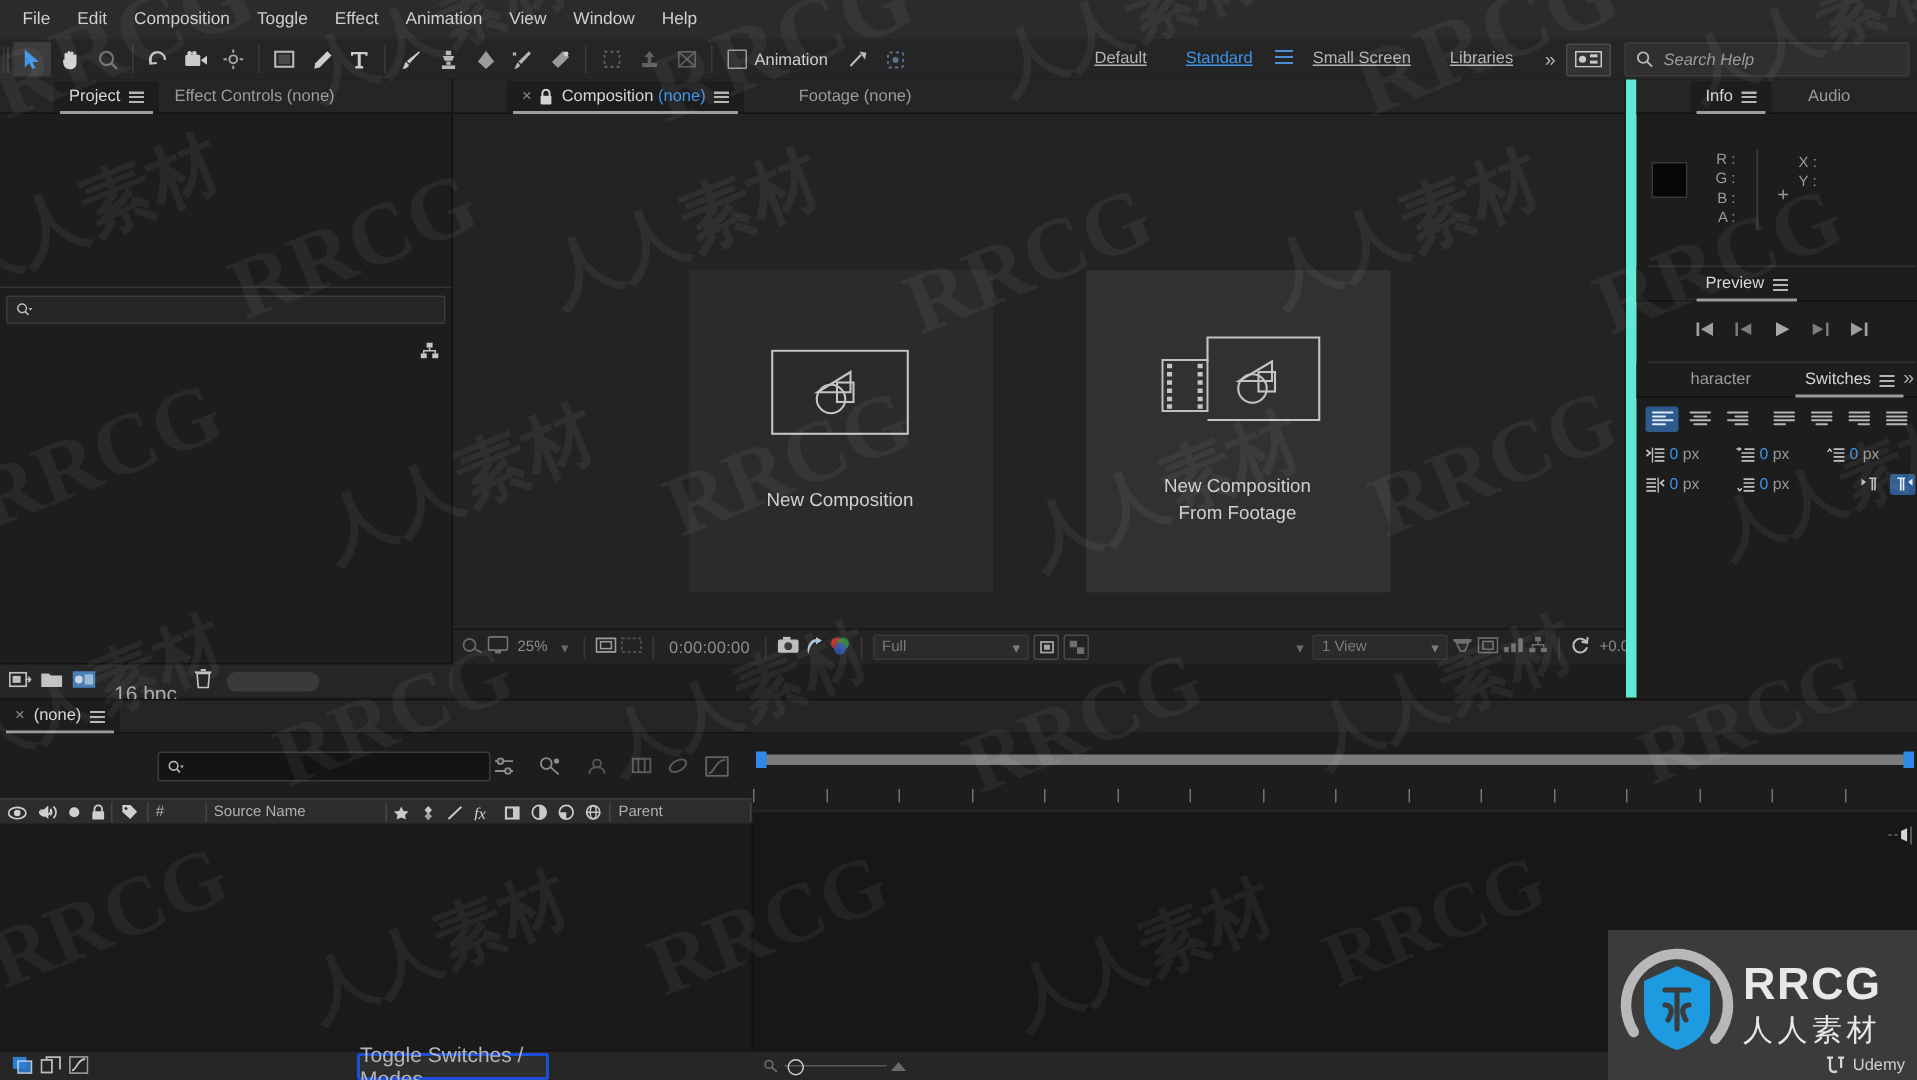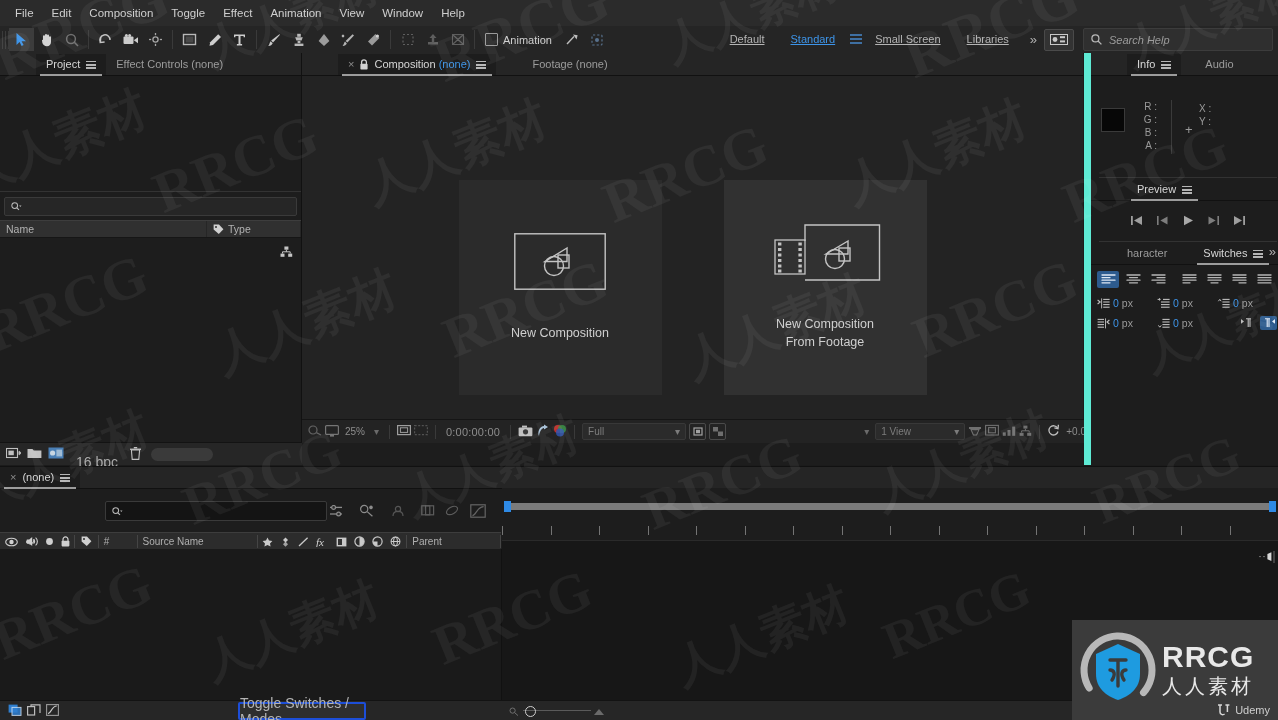--- a/index.html
+++ b/index.html
@@ -424,32 +424,20 @@
       <div class="proj-search">
         <svg width="11" height="11" viewBox="0 0 13 11">
             <circle cx="4.4" cy="4.4" r="3.4" fill="none" stroke="#b9b9b9" stroke-width="1.2"></circle>
             <line x1="7" y1="7" x2="9.4" y2="9.6" stroke="#b9b9b9" stroke-width="1.3"></line>
             <path d="M9.6 4.2 L12.4 4.2 L11 6.2 Z" fill="#b9b9b9"></path>
           </svg>
         <span></span>
       </div>
     </div>
 
-    <div class="colhead">
-      <div class="c" style="width:206px">
-        <span>Name</span>
-      </div>
-      <div class="c" style="width:86px">
-        <svg width="11" height="11" viewBox="0 0 11 11">
-            <path d="M0.6 0.6 H6 L10.4 5.2 L5.8 10 L0.6 5.4 Z" fill="#d0d0d0"></path>
-            <circle cx="3" cy="3" r="1" fill="#303030"></circle>
-          </svg>
-        <span>Type</span>
-      </div>
-    </div>
 
     <div class="proj-body">
       <div style="position:absolute; right:8px; top:8px;">
         <svg width="13" height="12" viewBox="0 0 13 12">
             <rect x="4.4" y="0.5" width="4" height="3.2" fill="#c5c5c5"></rect>
             <rect x="0.5" y="7.6" width="4" height="3.2" fill="#c5c5c5"></rect>
             <rect x="8.2" y="7.6" width="4" height="3.2" fill="#c5c5c5"></rect>
             <path d="M6.4 3.8 V5.8 M2.5 7.5 V5.8 H10.2 V7.5" fill="none" stroke="#c5c5c5" stroke-width="1"></path>
           </svg>
       </div>

